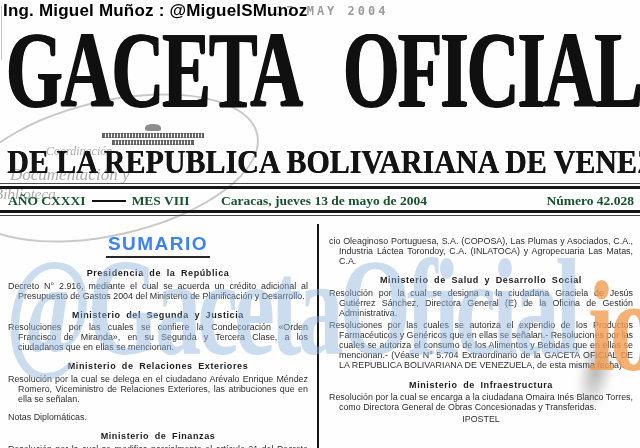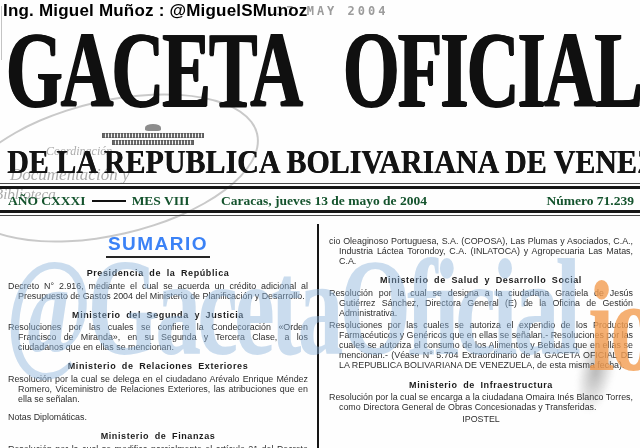--- a/index.html
+++ b/index.html
@@ -141,21 +141,21 @@
   <div class="stamp-word w2">Documentación y</div>
   <div class="stamp-word w3">Biblioteca</div>
 
   <div class="masthead-subtitle">DE LA REPUBLICA BOLIVARIANA DE VENEZUELA</div>
 
   <div class="rule rA"></div>
   <div class="rule rB"></div>
   <div class="dateline">
     <div class="left"><span>AÑO CXXXI</span><span class="dash"></span><span>MES VIII</span></div>
     <div class="center">Caracas, jueves 13 de mayo de 2004</div>
-    <div class="right">Número 71.239</div>
+    <div class="right">Número 42.028</div>
   </div>
   <div class="rule rC"></div>
   <div class="rule rD"></div>
 
   <div class="col-divider"></div>
 
   <div class="column left">
     <div class="sumario-title"><span>SUMARIO</span></div>
     <div id="left-entries">
         <div class="entry-heading">Presidencia de la República</div>

